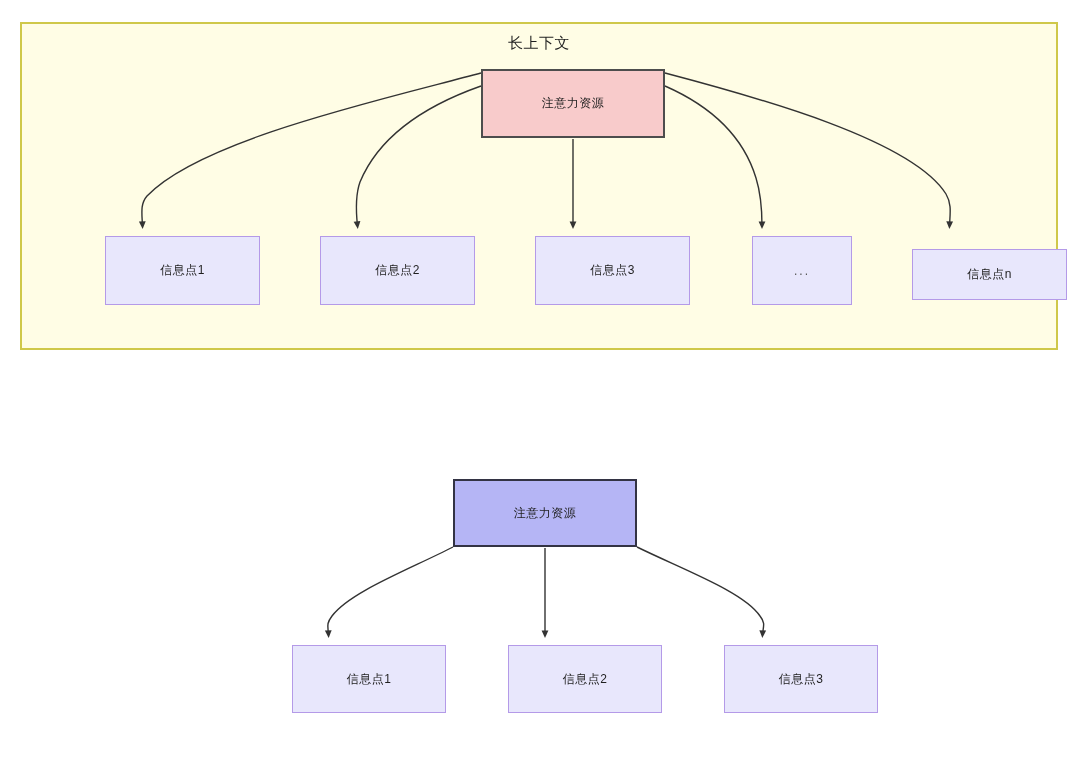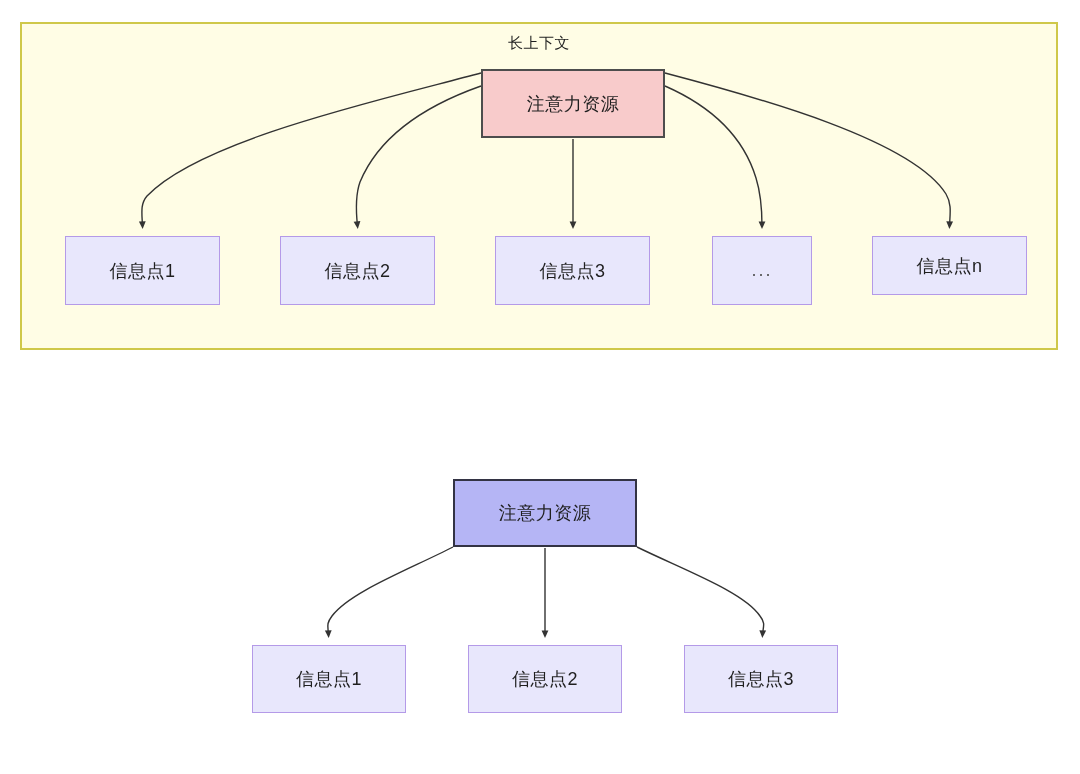--- a/index.html
+++ b/index.html
@@ -60,46 +60,47 @@
   #group-long .group-title { top: 9px; }
   #group-short .group-title { top: 9px; }
 
   
   .node {
     position: absolute;
     box-sizing: border-box;
     display: flex;
     align-items: center;
     justify-content: center;
-    font-size: 18px;
+    font-size: 12px;
     color: #1f1f1f;
     letter-spacing: 0.5px;
     white-space: nowrap;
     z-index: 3;
   }
   .node.attention-hot {
     background: #f8cbcb;
     border: 2px solid #4d4d4d;
   }
   .node.attention-cool {
     background: #b5b5f5;
     border: 2px solid #333344;
   }
   .node.info {
     background: #e8e7fc;
     border: 1.6px solid #b49ae8;
+    margin-left: 40px;
   }
 
   
   #node-attn-long { left: 481px; top: 69px;  width: 184px; height: 69px; }
   #node-long-1    { left: 65px;  top: 236px; width: 155px; height: 69px; }
   #node-long-2    { left: 280px; top: 236px; width: 155px; height: 69px; }
   #node-long-3    { left: 495px; top: 236px; width: 155px; height: 69px; }
   #node-long-dots { left: 712px; top: 236px; width: 100px; height: 69px; }
-  #node-long-n    { left: 872px; top: 236px; width: 155px; height: 59px; }
+  #node-long-n    { left: 872px; top: 249px; width: 155px; height: 51px; }
 
   
   #node-attn-short { left: 453px; top: 479px; width: 184px; height: 68px; }
   #node-short-1    { left: 252px; top: 645px; width: 154px; height: 68px; }
   #node-short-2    { left: 468px; top: 645px; width: 154px; height: 68px; }
   #node-short-3    { left: 684px; top: 645px; width: 154px; height: 68px; }
 
   #edges {
     position: absolute;
     left: 0;

